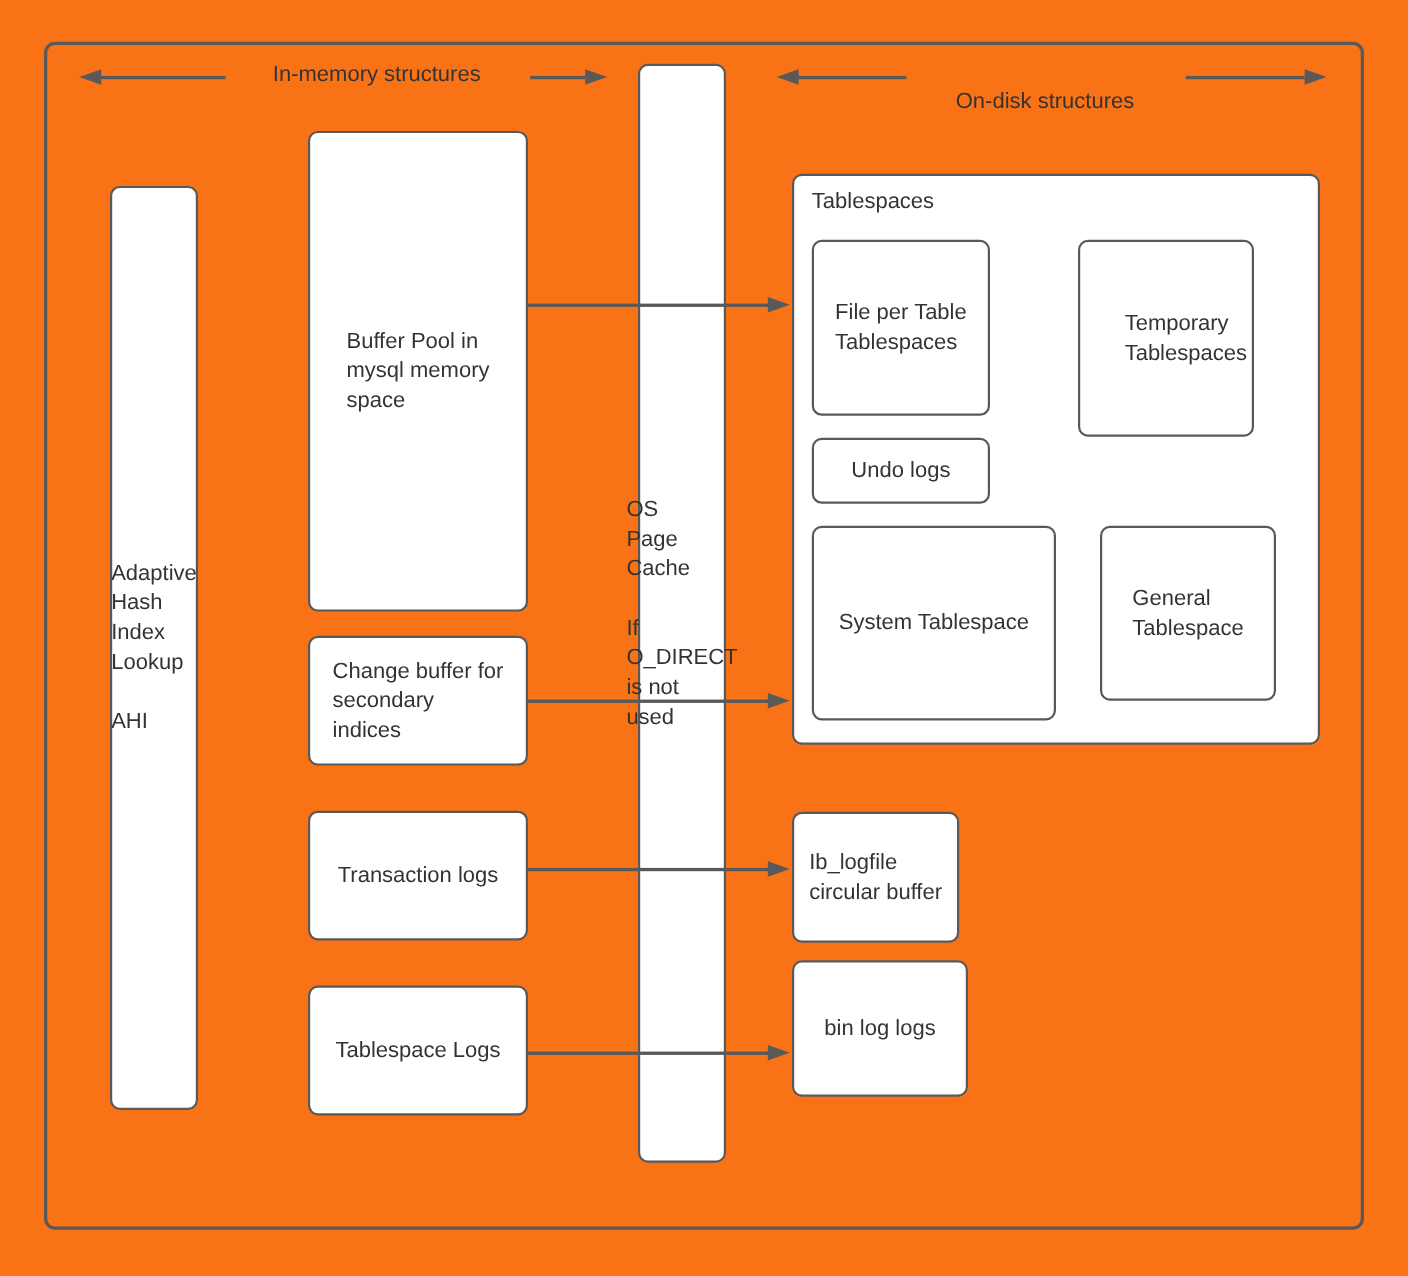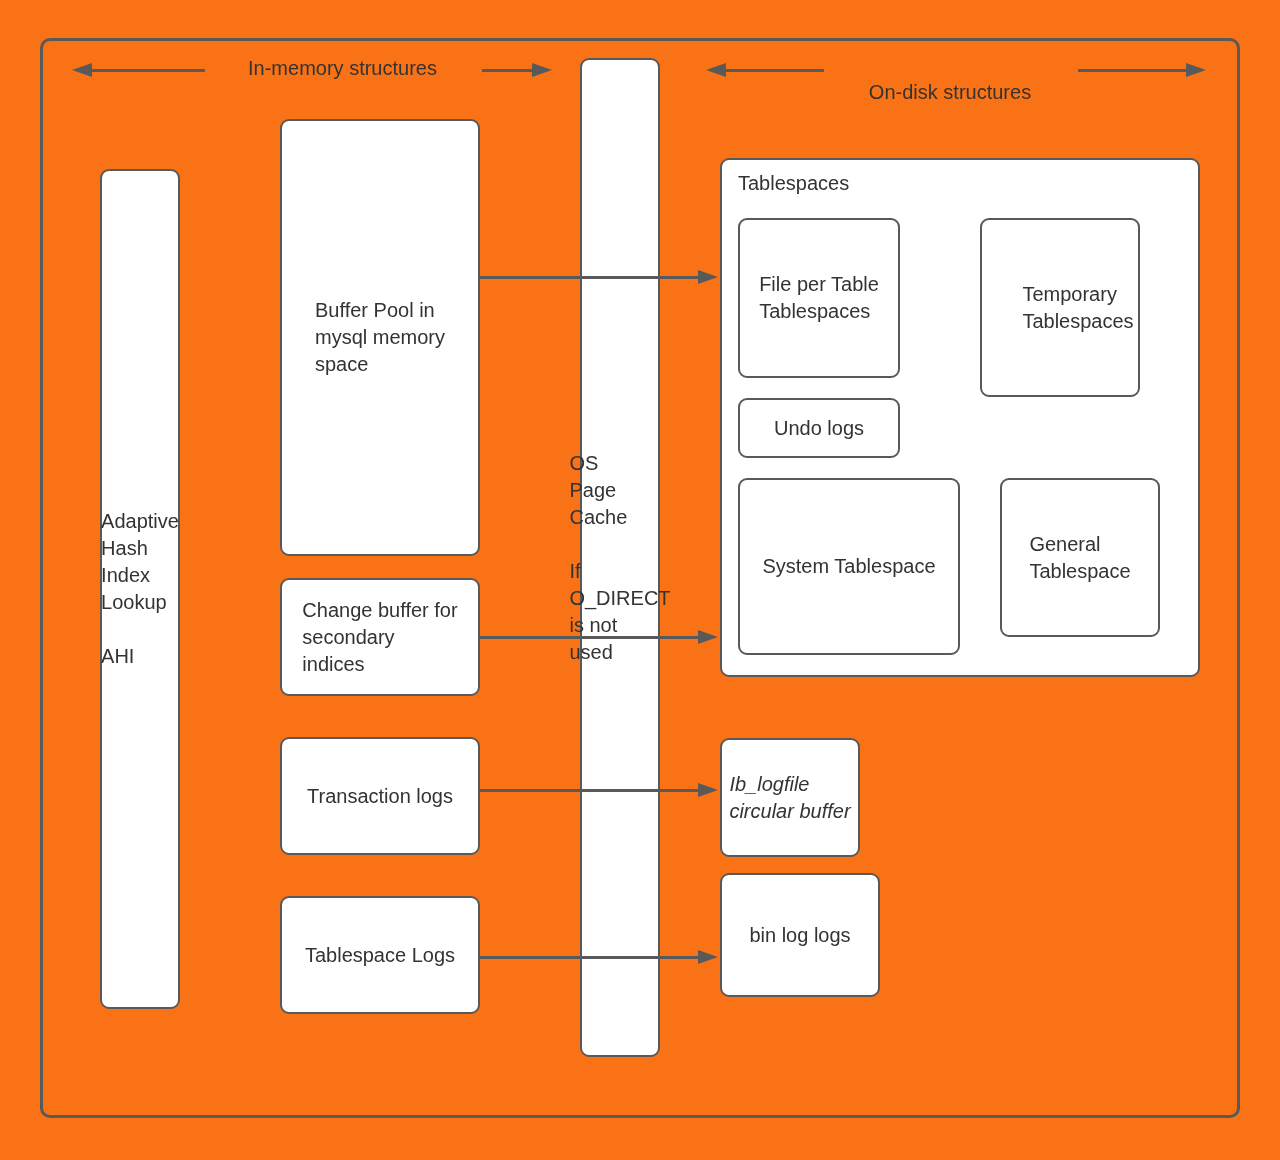--- a/index.html
+++ b/index.html
@@ -44,21 +44,21 @@
   #node-os-page-cache     { left: 580px; top: 58px;   width: 80px;  height: 999px; }
   #panel-tablespaces      { left: 720px; top: 158px;  width: 480px; height: 519px;
                             position: absolute; border: 2.5px solid #595959;
                             border-radius: 9px; background: #ffffff; box-sizing: border-box; }
   #tablespaces-title      { position: absolute; left: 738px; top: 172px; font-size: 20px; }
   #node-file-per-table    { left: 738px; top: 218px;  width: 162px; height: 160px; }
   #node-temporary         { left: 980px; top: 218px;  width: 160px; height: 179px; padding-left: 36px; }
   #node-undo-logs         { left: 738px; top: 398px;  width: 162px; height: 60px; }
   #node-system-tablespace { left: 738px; top: 478px;  width: 222px; height: 177px; }
   #node-general           { left: 1000px; top: 478px; width: 160px; height: 159px; }
-  #node-ib-logfile        { left: 720px; top: 738px;  width: 140px; height: 119px; font-style: italic; }
+  #node-ib-logfile        { left: 720px; top: 738px;  width: 152px; height: 119px; }
   #node-bin-log-files     { left: 720px; top: 873px;  width: 160px; height: 124px; }
 
   
   .section-label {
     position: absolute;
     font-size: 20px;
     text-align: center;
   }
   #label-in-memory { left: 210px; top: 57px; width: 265px; }
   #label-on-disk   { left: 835px; top: 57px; width: 230px; margin-top: 24px; }

